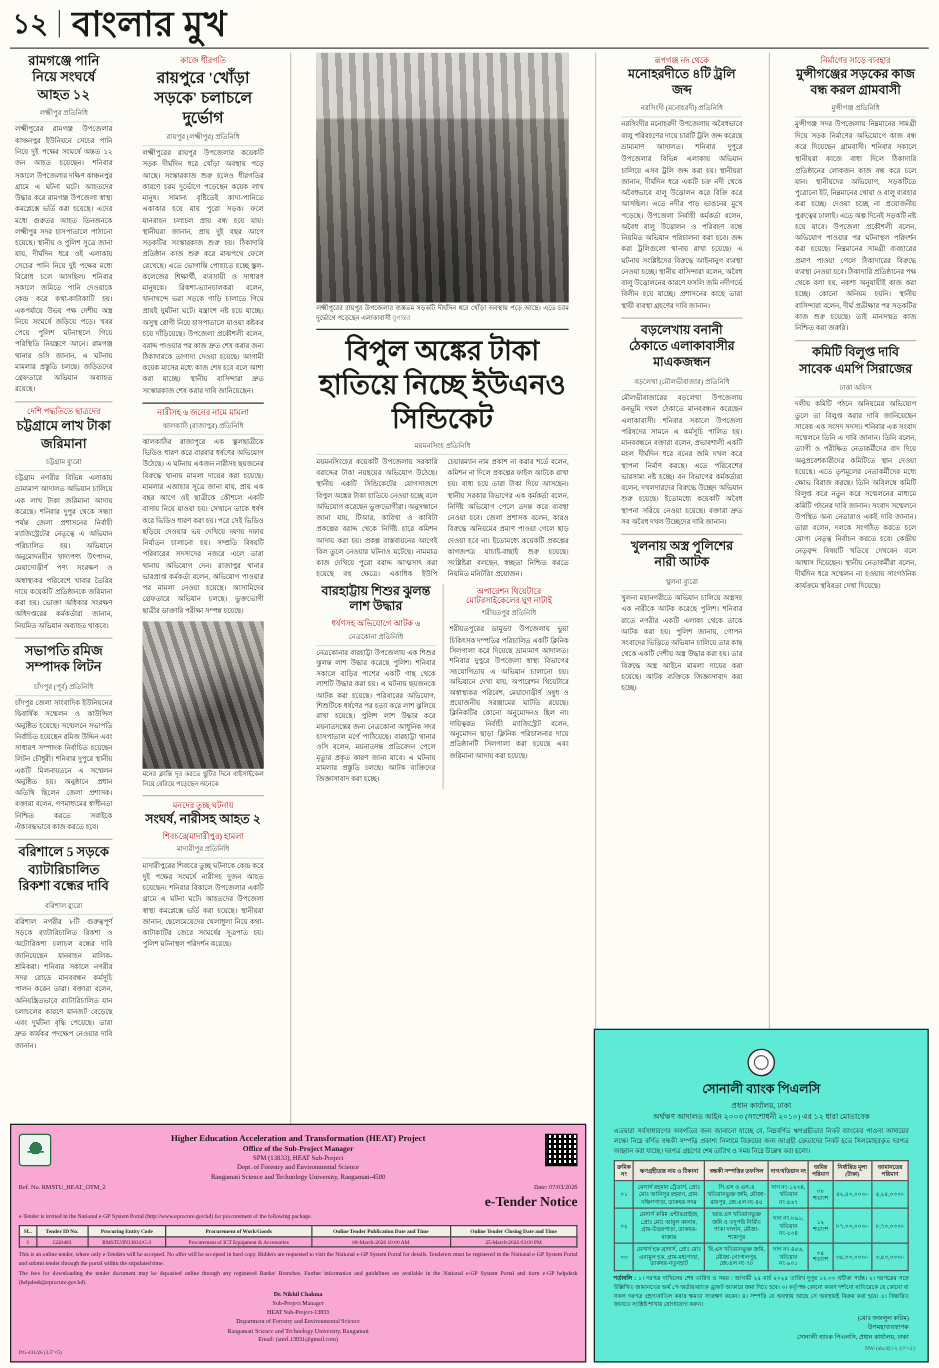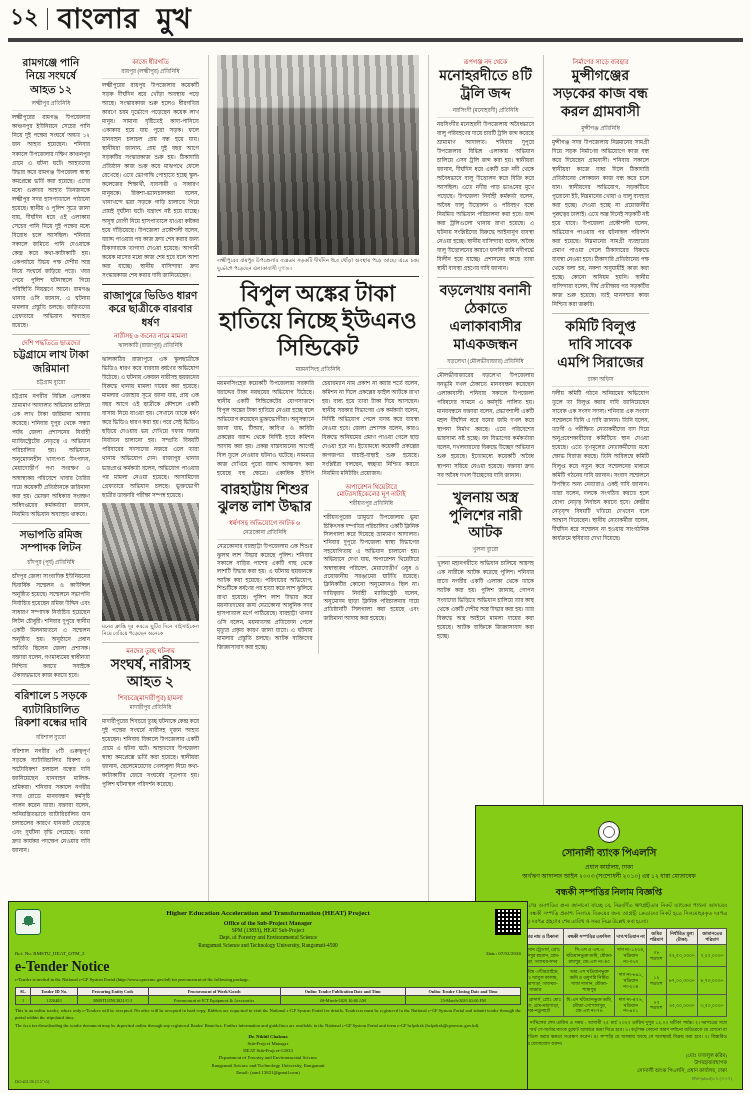--- a/index.html
+++ b/index.html
@@ -16,24 +16,23 @@
     width: 751px;
     height: 1094px;
     padding: 6px 8px 4px 8px;
     position: relative;
   }
 
   
   .masthead {
     display: flex;
     align-items: flex-start;
-    border-bottom: 4px solid #404040;
+    border-bottom: 1px solid #404040;
     padding-bottom: 3px;
-    margin-bottom: 13px;
-    font-family: Liberation Mono, monospace;
+    margin-bottom: 3px;
   }
   .page-num {
     font-size: 22px;
     font-weight: bold;
     padding: 0 8px 0 2px;
     border-right: 1px solid #444;
     line-height: 1;
     margin-top: 2px;
   }
   .mast-title {
@@ -77,21 +76,21 @@
     white-space:nowrap;
   }
   .chip.fb { background:#1f5ca8; }
   .chip.yt { background:#c4302b; }
   .chip.web { background:#555; }
 
   
   .grid {
     display: grid;
     grid-template-columns: 86px 105px 2px 210px 2px 105px 2px 105px 2px 105px;
-    gap: 4px;
+    gap: 16px;
     height: 905px;
   }
   .vrule { background: #c9c6bb; width:1px; margin: 0 auto; }
   .col { padding: 0 4px; overflow: hidden; }
 
   
   .kicker {
     font-size: 6.5px;
     text-align: center;
     color: #b01116;
@@ -99,21 +98,21 @@
     line-height:1.2;
   }
   h2.hl {
     font-size: 12.5px;
     line-height: 1.28;
     text-align: center;
     margin: 1px 0 3px 0;
     font-weight: bold;
   }
   h2.hl.sm { font-size: 10.5px; }
-  h2.hl.xs { font-size: 14px; text-align: center; }
+  h2.hl.xs { font-size: 10px; text-align: center; }
   h2.hl.huge { font-size: 22px; line-height:1.22; }
   .byline {
     font-size: 5.6px;
     text-align: center;
     color: #444;
     margin-bottom: 2px;
     border-bottom: 1px solid #ddd;
     padding-bottom: 2px;
   }
   .body {
@@ -172,21 +171,21 @@
     margin: 3px 0;
     text-align:center;
   }
   .shaded h3 { font-size: 9px; margin:0 0 2px 0; line-height:1.3;}
 
   
   .notice {
     border: 1.5px solid #222;
     margin-top: 4px;
     padding: 15px;
-    background: #84cc16;
+    background: #5eead4;
     font-family: Liberation Serif, serif;
   }
   .notice .logo-row { text-align:center; }
   .notice .seal {
     width: 22px; height: 22px; border-radius: 50%;
     border: 1.5px solid #222; margin: 0 auto 2px auto;
     position: relative;
     background: radial-gradient(circle at 50% 50%, #fff 45%, #ddd 100%);
   }
   .notice .seal::after{
@@ -205,23 +204,23 @@
   }
   table.nt th { background:#eceadf; font-weight:bold;}
   .notice .foot { font-size:4.6px; line-height:1.5; margin-top:3px; text-align:justify;}
   .notice .sig { font-size:5px; text-align:right; margin-top:4px; line-height:1.5;}
 
   
   .tender {
     position: absolute;
     left: 8px;
     bottom: 4px;
-    width: 520px;
+    width: 461px;
     border: 1.2px solid #222;
-    background:#84cc16;
+    background:#f9a8d4;
     padding: 5px 6px;
     font-family: "Liberation Serif", serif;
   }
   .tender .t-head { text-align:center; line-height:1.35; }
   .tender .t-head .l1 { font-size:7px; font-weight:bold;}
   .tender .t-head .l2 { font-size:6px; font-weight:bold;}
   .tender .t-head .l3 { font-size:5.4px;}
   .tender .t-row { display:flex; align-items:flex-start; gap:6px; margin-top:2px;}
   .tender .t-logo {
     width:26px;height:26px;border:1px solid #1d6b3a;border-radius:3px;
@@ -235,21 +234,21 @@
   .tender .t-qr {
     width:26px;height:26px; flex:0 0 auto;
     background:
       repeating-linear-gradient(90deg,#000 0 2px,#fff 2px 4px),
       repeating-linear-gradient(0deg,#000 0 2px,#fff 2px 4px);
     background-blend-mode: multiply;
     border:1px solid #000;
   }
   .tender .t-mid { flex:1; text-align:center;}
   .tender .ref { font-size:5px; margin-top:2px;}
-  .tender h3.et { text-align:left; font-size:14px; margin:3px 0 2px 0;}
+  .tender h3.et { text-align:right; font-size:11px; margin:3px 0 2px 0;}
   .tender p.tp { font-size:4.6px; line-height:1.5; text-align:justify; margin:1px 0;}
   table.tt { width:100%; border-collapse:collapse; font-size:4.3px; margin:3px 0;}
   table.tt th, table.tt td { border:.6px solid #444; padding:1.2px; text-align:center; line-height:1.25;}
   table.tt th { background:#f0eee6;}
   .tender .t-sign { text-align:center; font-size:4.8px; line-height:1.5; margin-top:3px;}
   .tender .t-foot { display:flex; justify-content:space-between; font-size:4.2px; margin-top:3px; color:#333;}
 
   .anchor-small { font-size:4.6px; color:#555; position:absolute; right:10px; bottom:6px;}
 </style>
 </head>
@@ -278,24 +277,24 @@
       <div class="byline">চাঁদপুর (পূর্ব) প্রতিনিধি</div>
       <div class="body">চাঁদপুর জেলা সাংবাদিক ইউনিয়নের দ্বিবার্ষিক সম্মেলন ও কাউন্সিল অনুষ্ঠিত হয়েছে। সম্মেলনে সভাপতি নির্বাচিত হয়েছেন রমিজ উদ্দিন এবং সাধারণ সম্পাদক নির্বাচিত হয়েছেন লিটন চৌধুরী। শনিবার দুপুরে স্থানীয় একটি মিলনায়তনে এ সম্মেলন অনুষ্ঠিত হয়। অনুষ্ঠানে প্রধান অতিথি ছিলেন জেলা প্রশাসক। বক্তারা বলেন, গণমাধ্যমের স্বাধীনতা নিশ্চিত করতে সবাইকে ঐক্যবদ্ধভাবে কাজ করতে হবে।</div>
       <div class="rule"></div>
       <h2 class="hl sm">বরিশালে 5 সড়কে ব্যাটারিচালিত রিকশা বন্ধের দাবি</h2>
       <div class="byline">বরিশাল ব্যুরো</div>
       <div class="body">বরিশাল নগরীর ৮টি গুরুত্বপূর্ণ সড়কে ব্যাটারিচালিত রিকশা ও অটোরিকশা চলাচল বন্ধের দাবি জানিয়েছেন যানবাহন মালিক-শ্রমিকরা। শনিবার সকালে নগরীর সদর রোডে মানববন্ধন কর্মসূচি পালন করেন তারা। বক্তারা বলেন, অনিয়ন্ত্রিতভাবে ব্যাটারিচালিত যান চলাচলের কারণে যানজট বেড়েছে এবং দুর্ঘটনা বৃদ্ধি পেয়েছে। তারা দ্রুত কার্যকর পদক্ষেপ নেওয়ার দাবি জানান।</div>
     </div>
 
     <div class="col">
       <div class="kicker">কাজে ধীরগতি</div>
+      <h2 class="hl">রায়পুরে 'খোঁড়া সড়কে' চলাচলে দুর্ভোগ</h2>
       <div class="byline">রায়পুর (লক্ষ্মীপুর) প্রতিনিধি</div>
       <div class="body">লক্ষ্মীপুরের রায়পুর উপজেলার কয়েকটি সড়ক দীর্ঘদিন ধরে খোঁড়া অবস্থায় পড়ে আছে। সংস্কারকাজ শুরু হলেও ধীরগতির কারণে চরম দুর্ভোগে পড়েছেন কয়েক লাখ মানুষ। সামান্য বৃষ্টিতেই কাদা-পানিতে একাকার হয়ে যায় পুরো সড়ক। ফলে যানবাহন চলাচল প্রায় বন্ধ হয়ে যায়। স্থানীয়রা জানান, প্রায় দুই বছর আগে সড়কটির সংস্কারকাজ শুরু হয়। ঠিকাদারি প্রতিষ্ঠান কাজ শুরু করে মাঝপথে ফেলে রেখেছে। এতে ভোগান্তি পোহাতে হচ্ছে স্কুল-কলেজের শিক্ষার্থী, ব্যবসায়ী ও সাধারণ মানুষকে। রিকশা-ভ্যানচালকরা বলেন, খানাখন্দে ভরা সড়কে গাড়ি চালাতে গিয়ে প্রায়ই দুর্ঘটনা ঘটে। যন্ত্রাংশ নষ্ট হয়ে যাচ্ছে। অসুস্থ রোগী নিয়ে হাসপাতালে যাওয়া কষ্টকর হয়ে দাঁড়িয়েছে। উপজেলা প্রকৌশলী বলেন, বরাদ্দ পাওয়ার পর কাজ দ্রুত শেষ করার জন্য ঠিকাদারকে তাগাদা দেওয়া হয়েছে। আগামী কয়েক মাসের মধ্যে কাজ শেষ হবে বলে আশা করা যাচ্ছে। স্থানীয় বাসিন্দারা দ্রুত সংস্কারকাজ শেষ করার দাবি জানিয়েছেন।</div>
       <div class="rule dark"></div>
-      <h2 class="hl sm">রাজাপুরে ভিডিও ধারণ করে ছাত্রীকে বারবার ধর্ষণ</h2>
       <div class="kicker">নারীসহ ৬ জনের নামে মামলা</div>
       <div class="byline">ঝালকাঠি (রাজাপুর) প্রতিনিধি</div>
       <div class="body">ঝালকাঠির রাজাপুরে এক স্কুলছাত্রীকে ভিডিও ধারণ করে বারবার ধর্ষণের অভিযোগ উঠেছে। এ ঘটনায় একজন নারীসহ ছয়জনের বিরুদ্ধে থানায় মামলা দায়ের করা হয়েছে। মামলার এজাহার সূত্রে জানা যায়, প্রায় এক বছর আগে ওই ছাত্রীকে কৌশলে একটি বাসায় নিয়ে যাওয়া হয়। সেখানে তাকে ধর্ষণ করে ভিডিও ধারণ করা হয়। পরে সেই ভিডিও ছড়িয়ে দেওয়ার ভয় দেখিয়ে দফায় দফায় নির্যাতন চালানো হয়। সম্প্রতি বিষয়টি পরিবারের সদস্যদের নজরে এলে তারা থানায় অভিযোগ দেন। রাজাপুর থানার ভারপ্রাপ্ত কর্মকর্তা বলেন, অভিযোগ পাওয়ার পর মামলা নেওয়া হয়েছে। আসামিদের গ্রেফতারে অভিযান চলছে। ভুক্তভোগী ছাত্রীর ডাক্তারি পরীক্ষা সম্পন্ন হয়েছে।</div>
       <div class="photo crowd" style="height:118px;margin-top:3px;"></div>
       <div class="caption">মনের ক্লান্তি দূর করতে ছুটির দিনে বাইসাইকেল নিয়ে বেরিয়ে পড়েছেন অনেকে</div>
       <div class="rule"></div>
       <div class="kicker">মনদের তুচ্ছ ঘটনায়</div>
       <h2 class="hl xs">সংঘর্ষ, নারীসহ আহত ২</h2>
       <div class="kicker">শিবচরে(মাদারীপুর) হামলা</div>
       <div class="byline">মাদারীপুর প্রতিনিধি</div>
@@ -364,21 +363,20 @@
 
   </div>
 
   <div class="notice" style="position:absolute; right:8px; bottom:4px; width:268px;">
     <div class="logo-row">
       <div class="seal"></div>
     </div>
     <h3>সোনালী ব্যাংক পিএলসি</h3>
     <div class="nline">প্রধান কার্যালয়, ঢাকা</div>
     <div class="nline">অর্থঋণ আদালত আইন ২০০৩ (সংশোধনী ২০১০) এর ১২ ধারা মোতাবেক</div>
-    <h4>বন্ধকী সম্পত্তির নিলাম বিজ্ঞপ্তি</h4>
     <p class="small">এতদ্বারা সর্বসাধারণের অবগতির জন্য জানানো যাচ্ছে যে, নিম্নবর্ণিত ঋণগ্রহীতার নিকট ব্যাংকের পাওনা আদায়ের লক্ষ্যে নিম্নে বর্ণিত বন্ধকী সম্পত্তি প্রকাশ্য নিলামে বিক্রয়ের জন্য আগ্রহী ক্রেতাদের নিকট হতে সিলমোহরকৃত দরপত্র আহ্বান করা যাচ্ছে। দরপত্র গ্রহণের শেষ তারিখ ও সময় নিম্নে উল্লেখ করা হলো।</p>
     <table class="nt">
       <thead>
         <tr>
           <th>ক্রমিক নং</th>
           <th>ঋণগ্রহীতার নাম ও ঠিকানা</th>
           <th>বন্ধকী সম্পত্তির তফসিল</th>
           <th>দাগ/খতিয়ান নং</th>
           <th>জমির পরিমাণ</th>
           <th>নির্ধারিত মূল্য (টাকা)</th>

